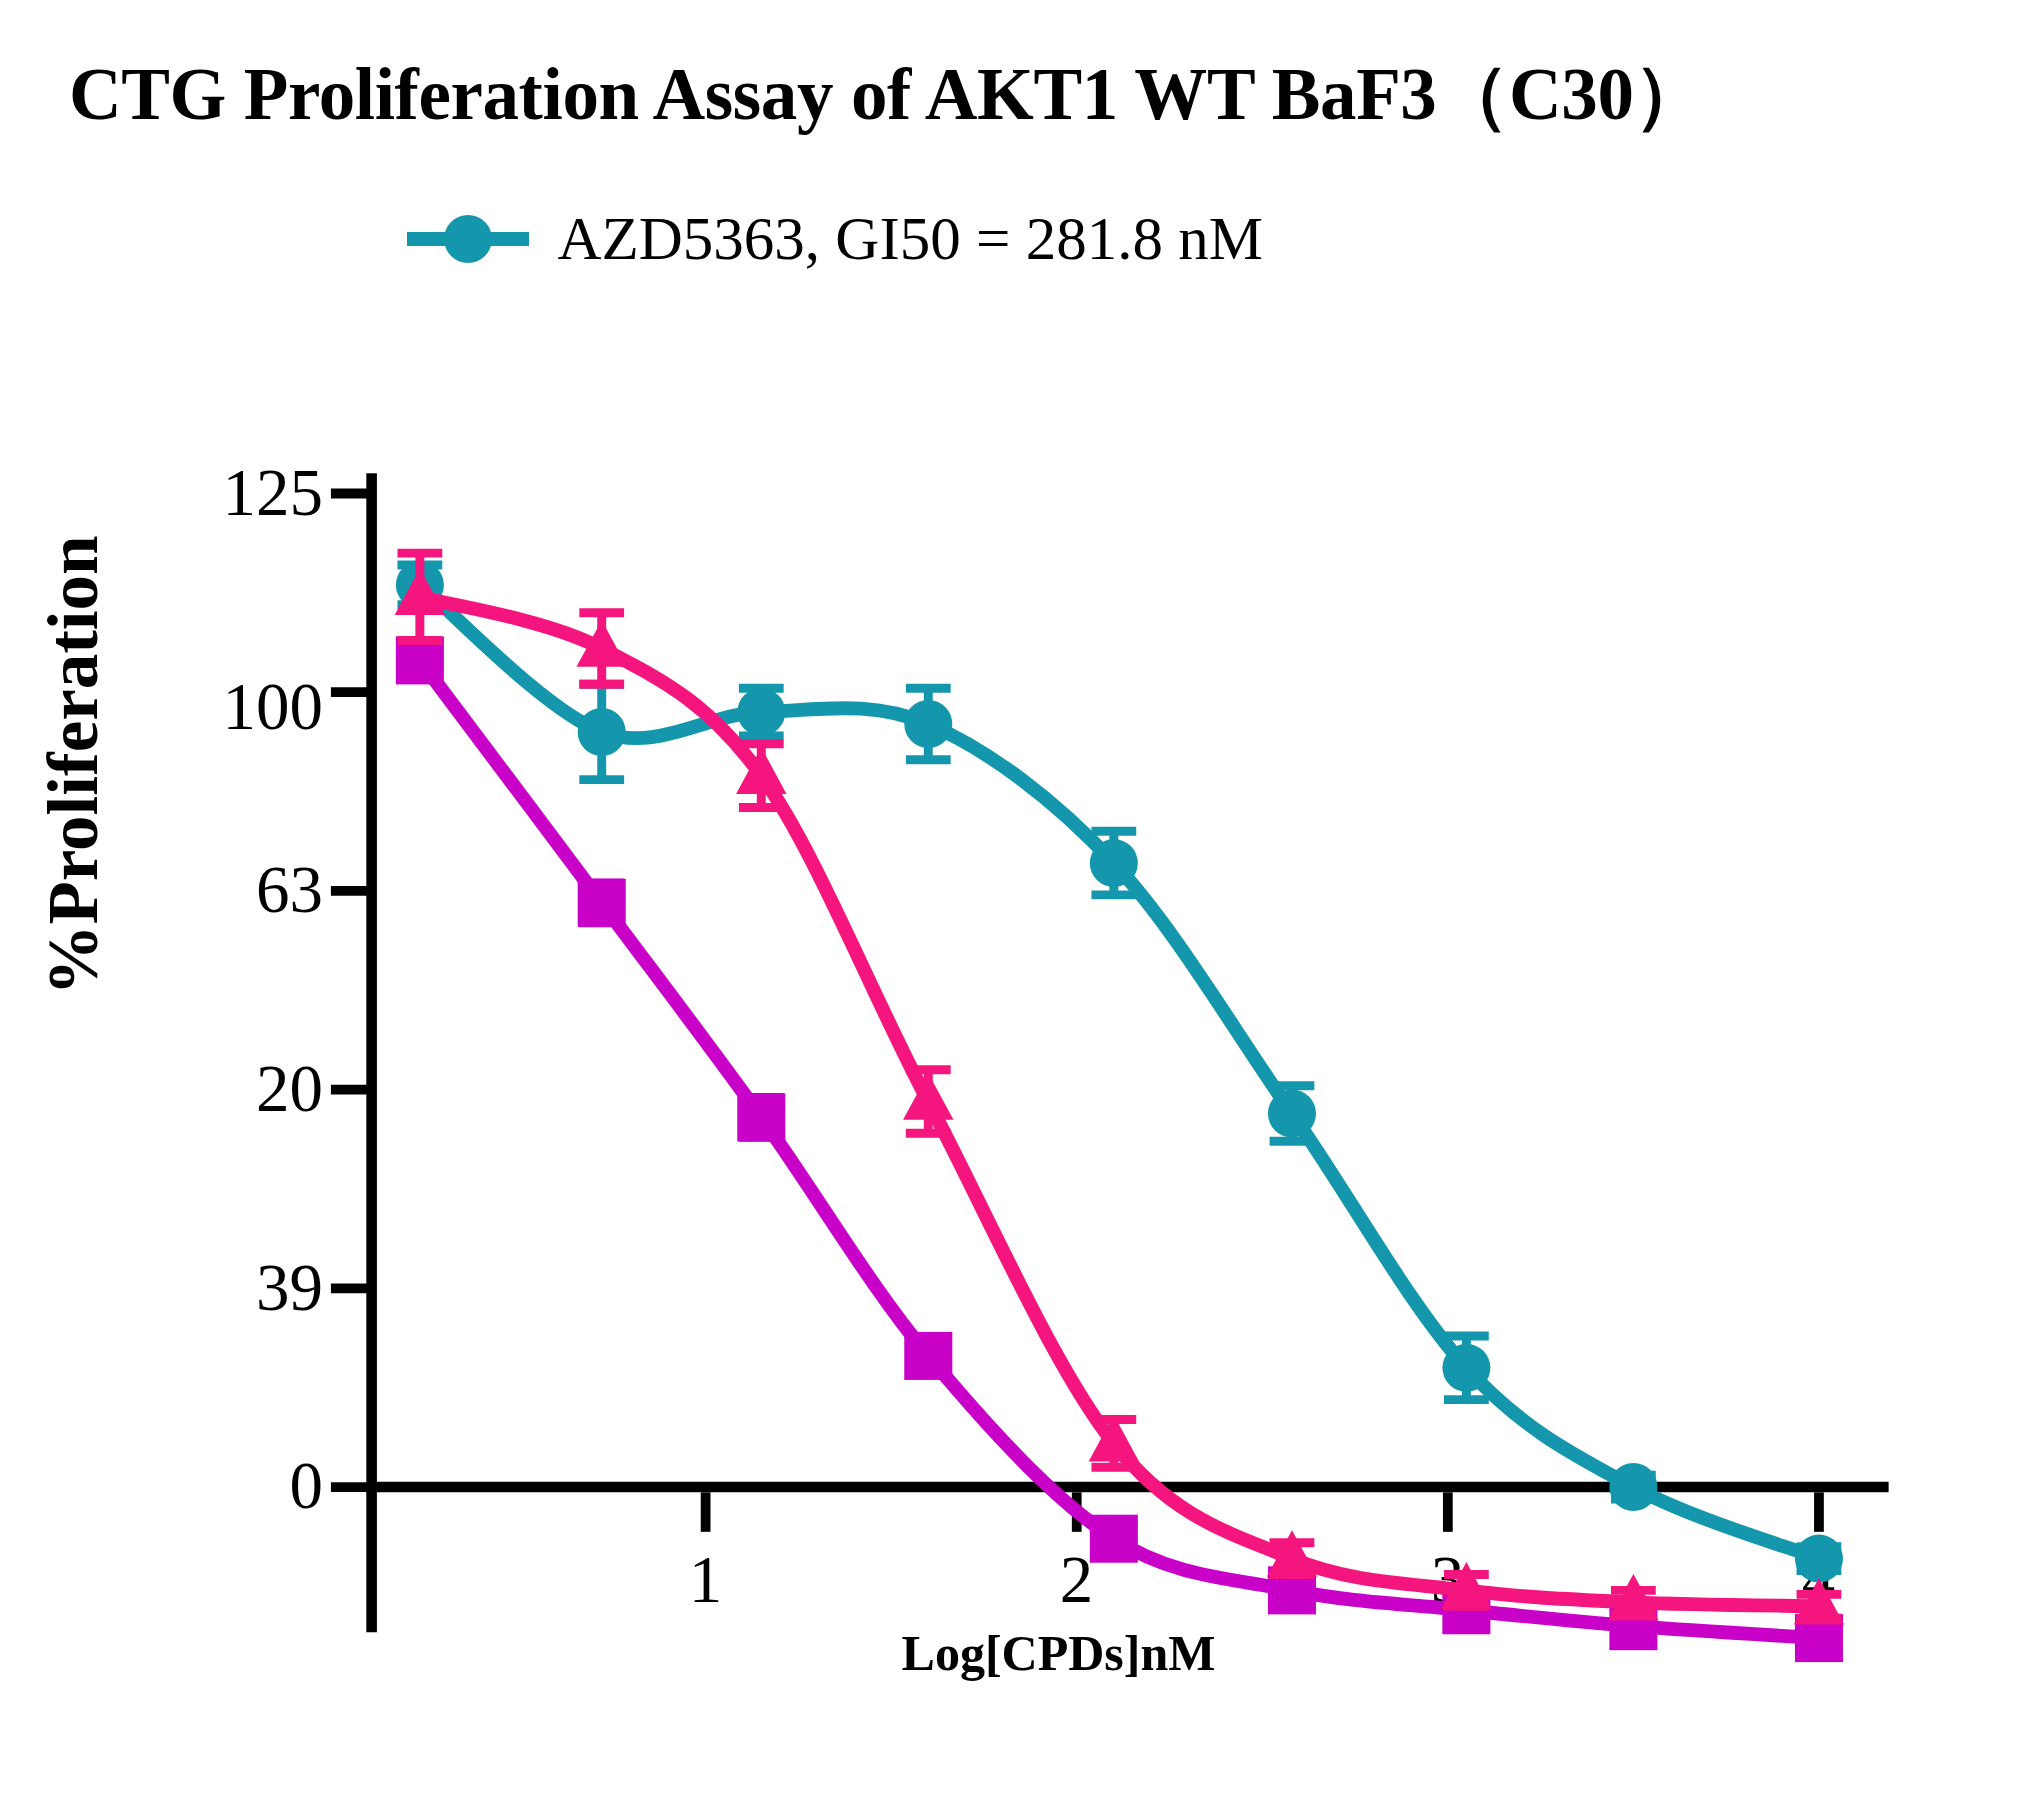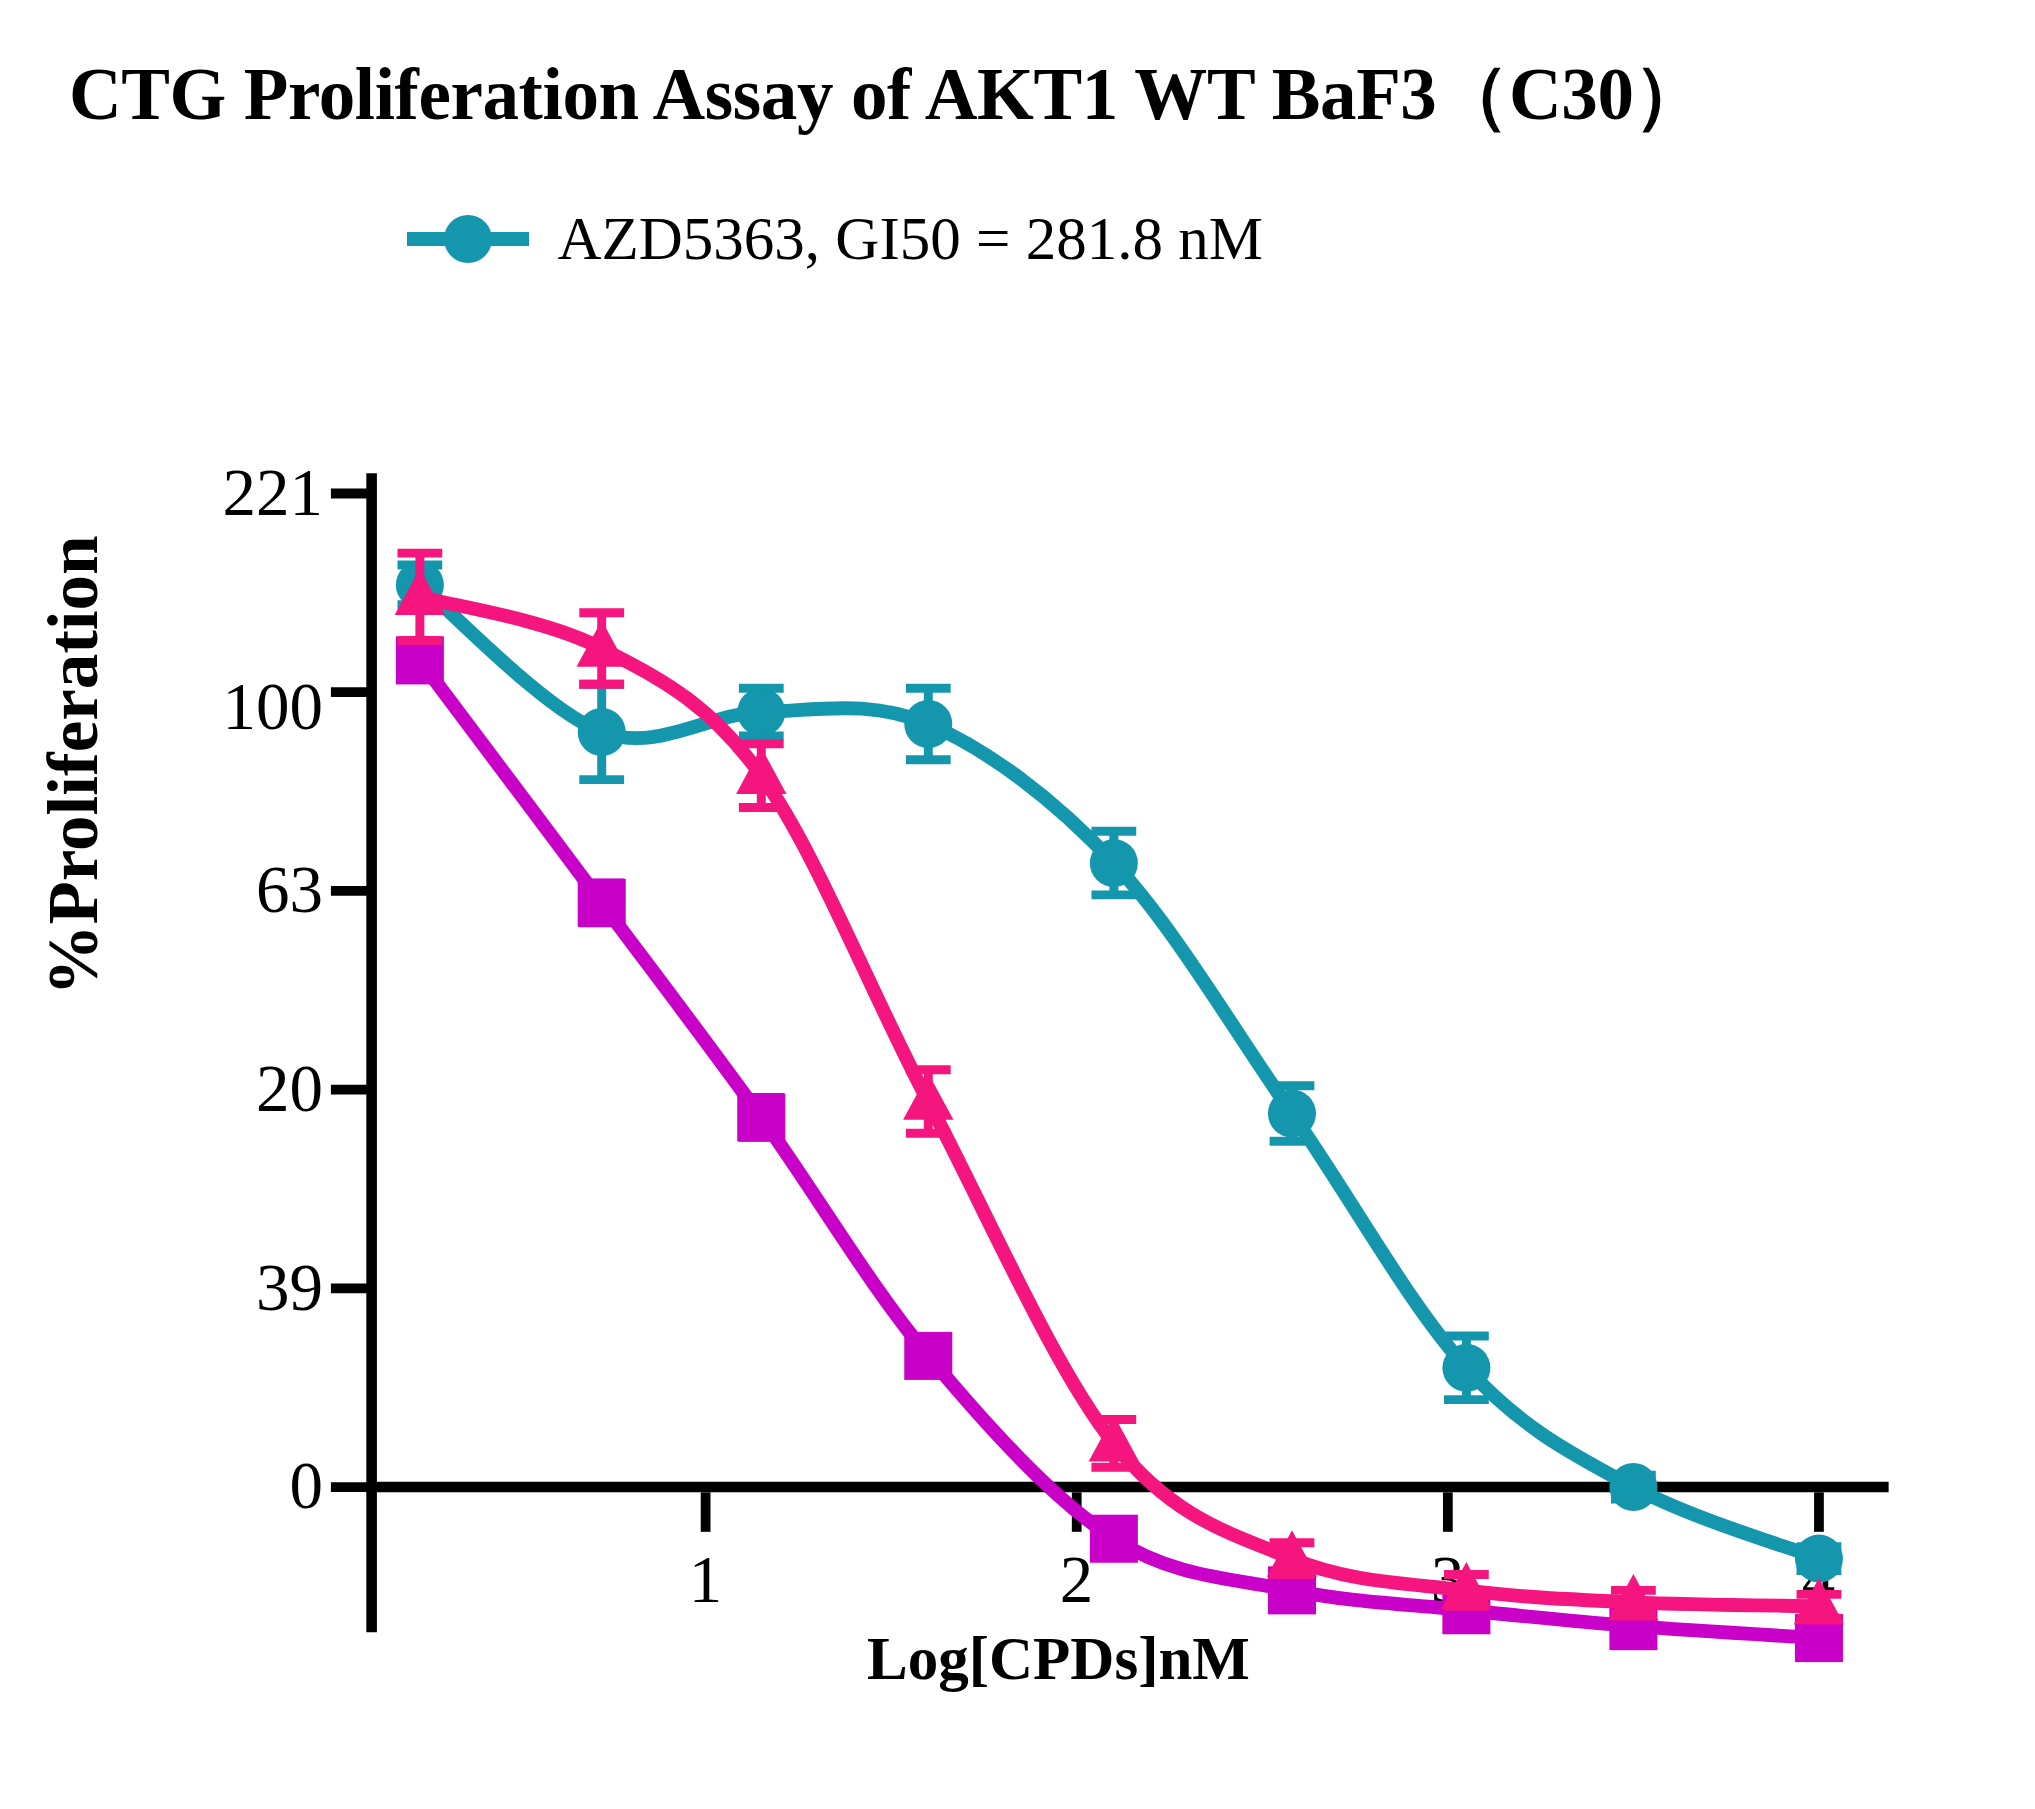--- a/index.html
+++ b/index.html
@@ -35,21 +35,21 @@
     position:absolute;left:-252px;top:725px;width:651px;
     text-align:center;font-size:71px;font-weight:bold;
     transform:rotate(-90deg);transform-origin:center center;
     white-space:nowrap;
   }
   .ytick-label{position:absolute;text-align:right;width:163px;
                font-size:67px;line-height:1;}
   .xtick-label{position:absolute;text-align:center;width:81px;
                font-size:67px;line-height:1;}
   .xlabel{position:absolute;left:570px;top:1624px;width:977px;
-          text-align:center;font-size:61px;font-weight:bold;white-space:nowrap;}
+          text-align:center;font-size:50px;font-weight:bold;white-space:nowrap;}
 </style>
 </head>
 <body>
 
 <div id="chart-root">
 
   <div class="title">CTG Proliferation Assay of AKT1 WT BaF3（C30）</div>
 
   <div class="legend">
 
@@ -62,21 +62,21 @@
     </div>
 
 
 
   </div>
 
   <div class="ylabel">%Proliferation</div>
   <div class="xlabel">Log[CPDs]nM</div>
 
   <div id="tick-labels">
-      <div class="ytick-label" style="left: 160px; top: 459px;">221</div>
+      <div class="ytick-label" style="left: 160px; top: 459px;">125</div>
       <div class="ytick-label" style="left: 160px; top: 673px;">100</div>
       <div class="ytick-label" style="left: 160px; top: 856px;">63</div>
       <div class="ytick-label" style="left: 160px; top: 1055px;">20</div>
       <div class="ytick-label" style="left: 160px; top: 1254px;">39</div>
       <div class="ytick-label" style="left: 160px; top: 1452px;">0</div>
       <div class="xtick-label" style="left: 665px; top: 1546px;">1</div>
       <div class="xtick-label" style="left: 1036px; top: 1546px;">2</div>
       <div class="xtick-label" style="left: 1407px; top: 1546px;">3</div>
       <div class="xtick-label" style="left: 1778px; top: 1546px;">4</div>
     </div>

